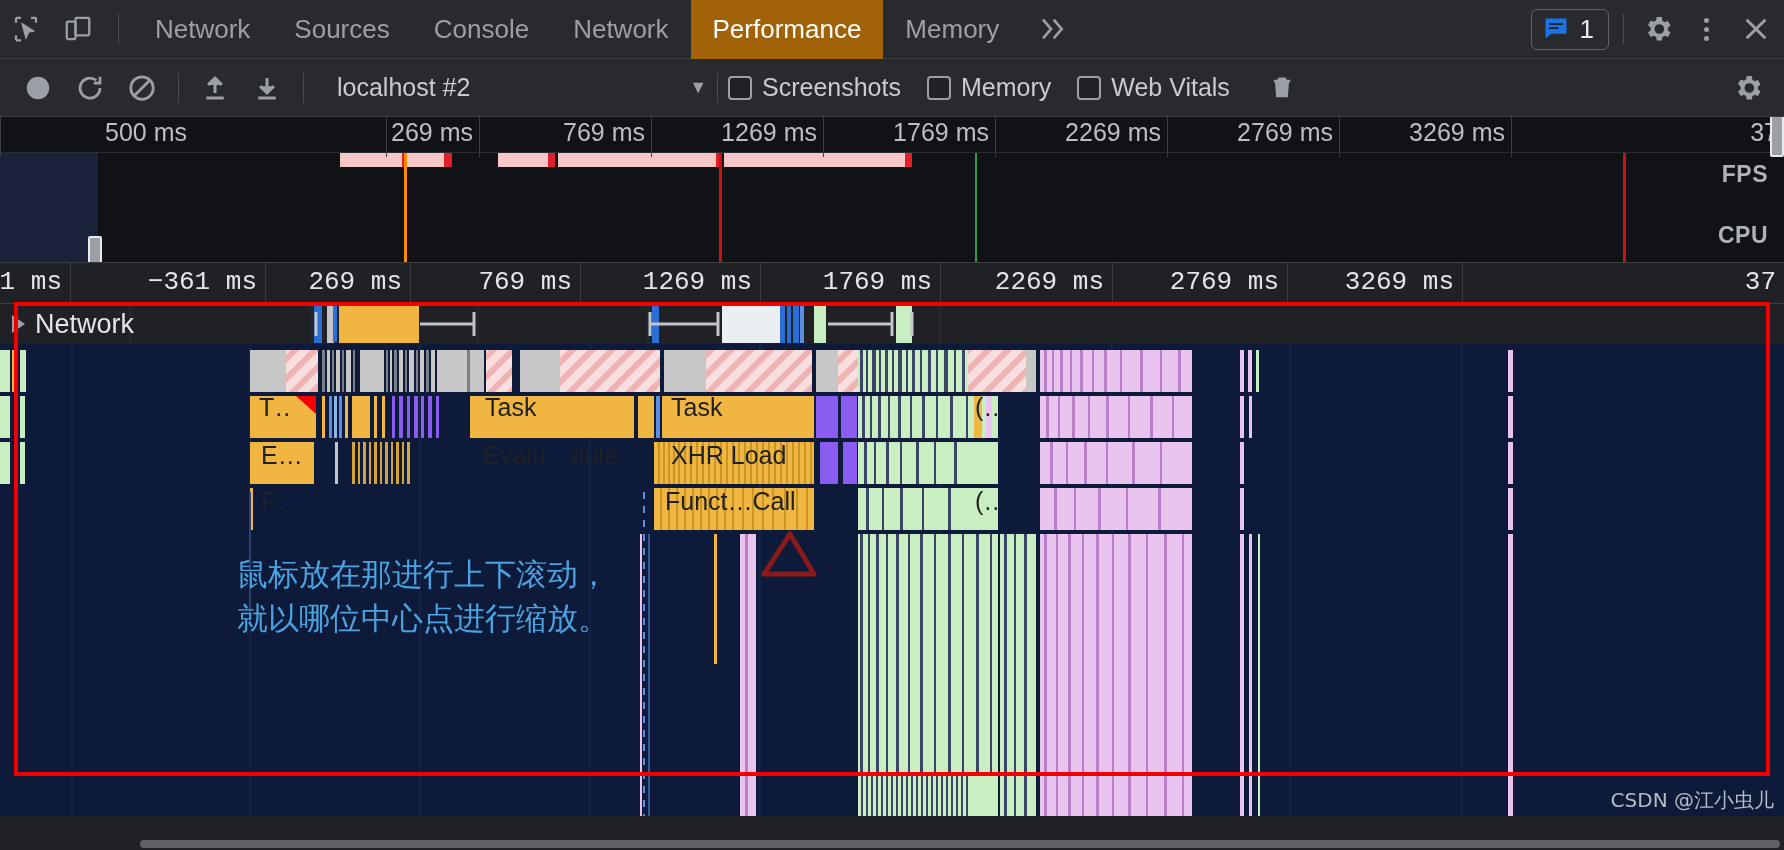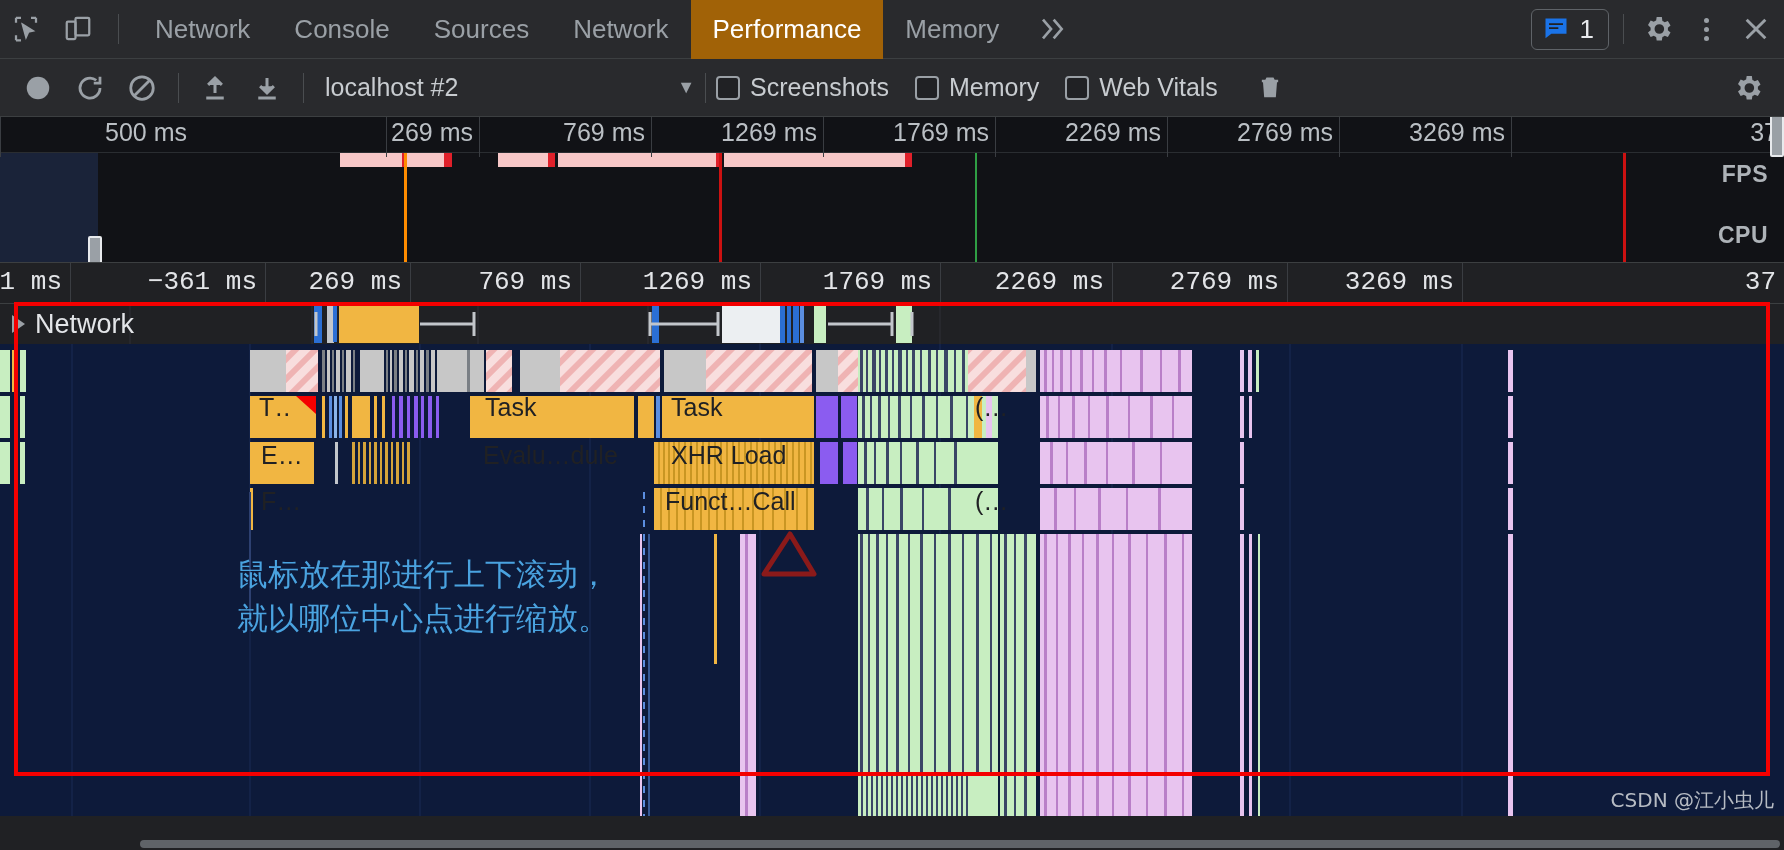--- a/index.html
+++ b/index.html
@@ -40,21 +40,21 @@
   .rectoolbar{
     height:58px; background:#292a2d; display:flex; align-items:center;
     border-bottom:1px solid #3c3f41; padding-left:12px;
   }
   .rt-btn{
     width:52px; height:46px; display:flex; align-items:center; justify-content:center;
     color:#9aa0a6; cursor:pointer;
   }
   .rt-sep{ width:1px; height:30px; background:#4a4d50; margin:0 10px; }
   .rt-select{
-    display:flex; align-items:center; gap:0; margin-left:11px;
+    display:flex; align-items:center; gap:0; margin-left:23px;
     min-width:340px; cursor:pointer;
   }
   .rt-select .val{ font-size:25px; color:#c8ccd0; }
   .rt-select .caret{ margin-left:auto; color:#9aa0a6; font-size:18px; }
   .chk-wrap{ display:flex; align-items:center; gap:10px; margin-right:26px; cursor:pointer; }
   .chk{
     width:24px;height:24px;border:2px solid #9aa0a6;border-radius:4px;background:#202124;
     flex:none;
   }
   .chk-wrap span{ font-size:25px; color:#c8ccd0; }
@@ -149,24 +149,24 @@
       <rect x="3" y="6" width="7" height="14" rx="1"></rect>
       <rect x="10" y="3" width="11" height="14" rx="1"></rect>
     </svg>
   </div>
   <div class="tb-sep"></div>
 
   <div class="tab">
       <span>Network</span>
     </div>
   <div class="tab">
+      <span>Sources</span>
+    </div>
+  <div class="tab">
       <span>Console</span>
-    </div>
-  <div class="tab">
-      <span>Sources</span>
     </div>
   <div class="tab">
       <span>Network</span>
     </div>
   <div class="tab active">
       <span>Performance</span>
     </div>
   <div class="tab">
       <span>Memory</span>
     </div>

